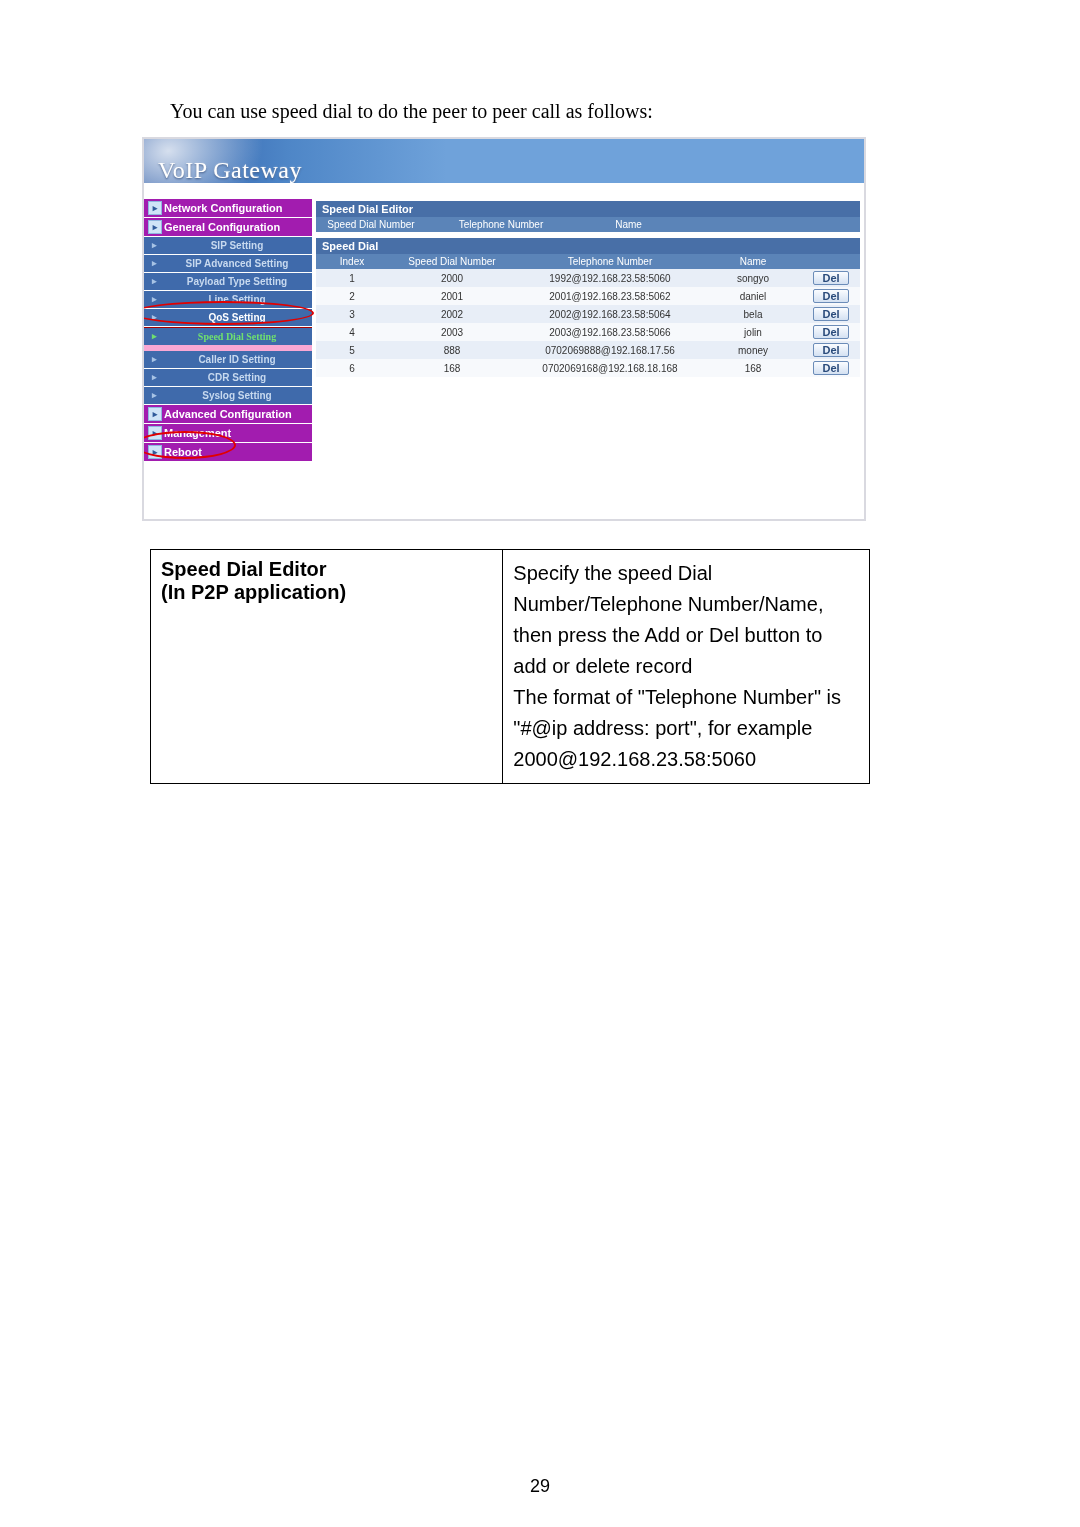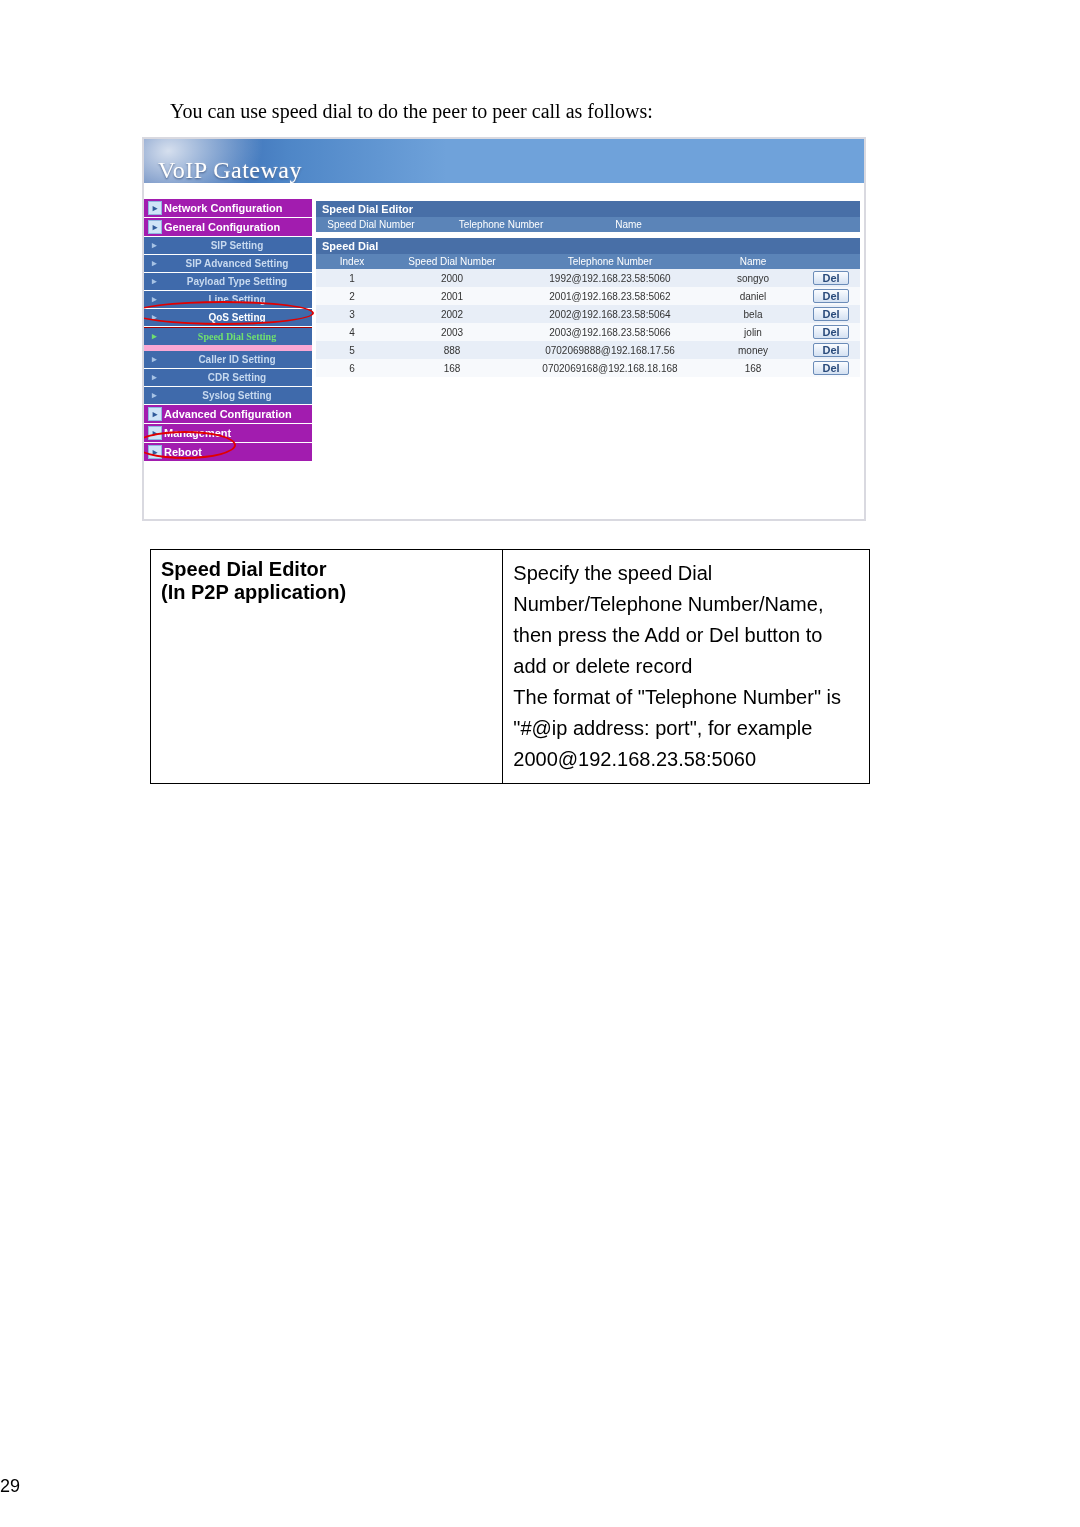--- a/index.html
+++ b/index.html
@@ -235,21 +235,21 @@
   }
   .desc-right {
     width: 51%;
     line-height: 1.55;
   }
 
   .page-number {
     position: absolute;
     bottom: 30px;
     left: 0; right: 0;
-    text-align: left;
+    text-align: center;
     font-size: 18px;
   }
 </style>
 </head>
 <body>
 
 <div class="page">
 
   <div class="intro">You can use speed dial to do the peer to peer call as follows:</div>
 

